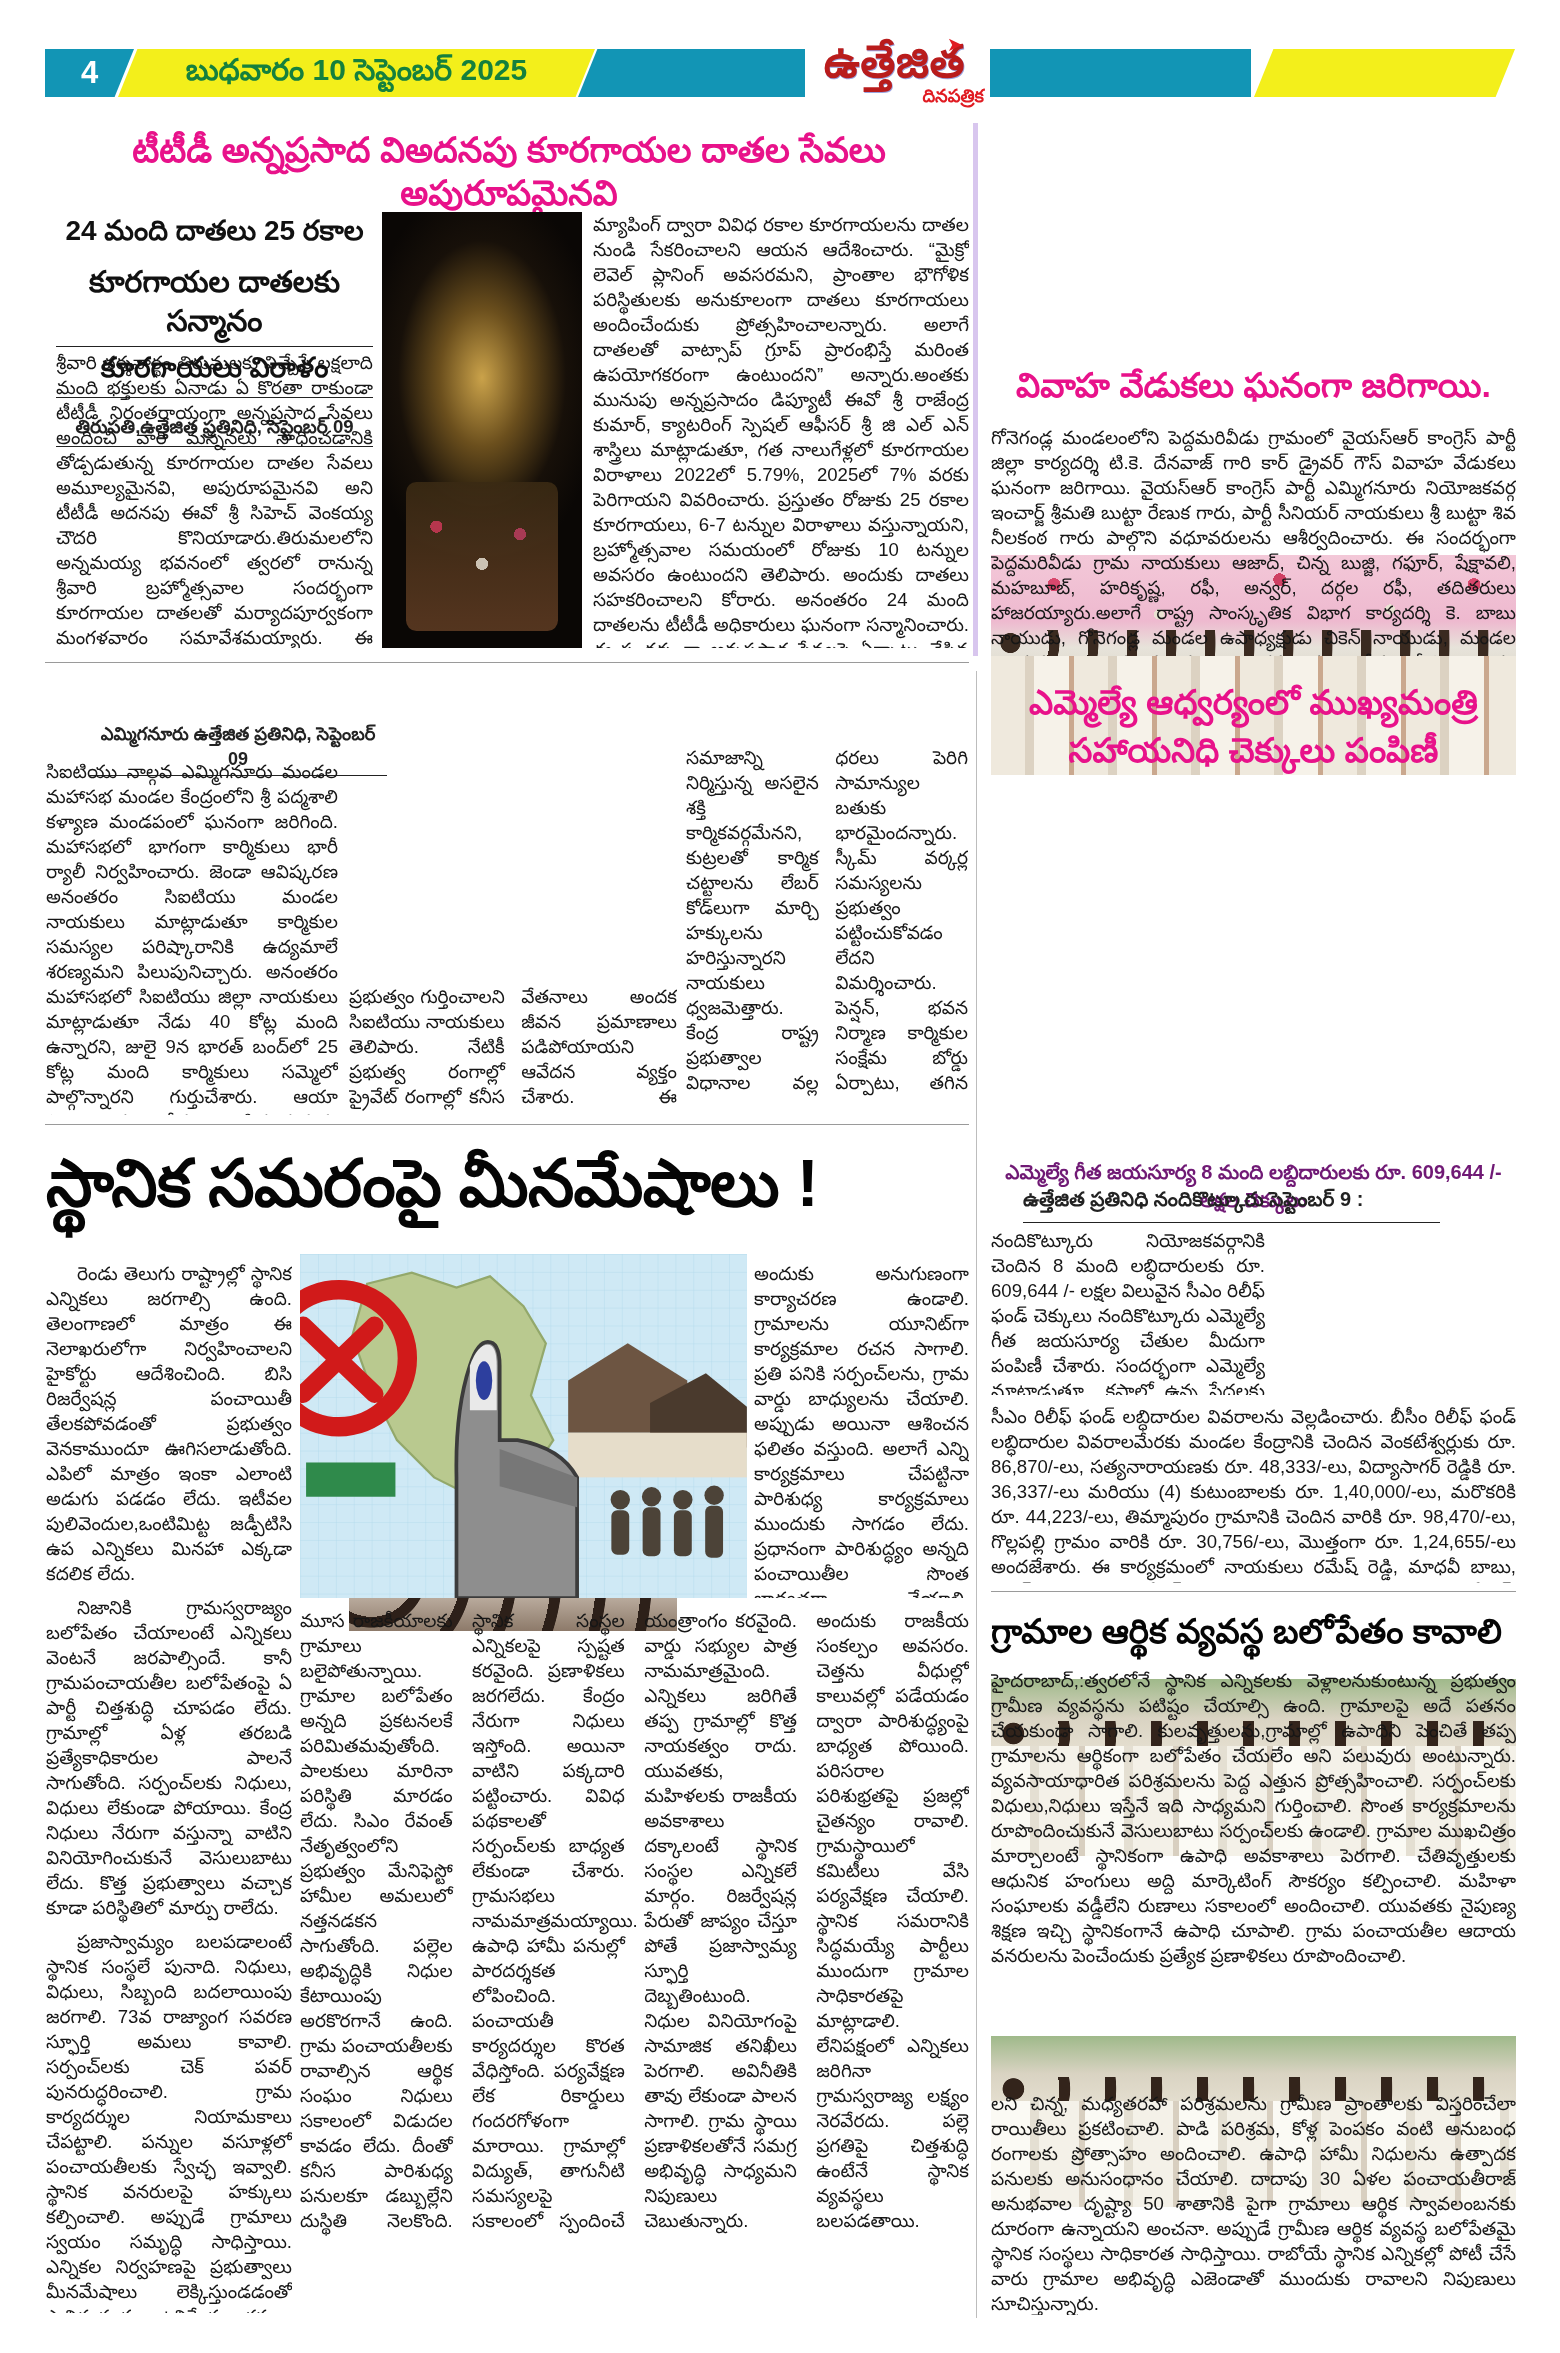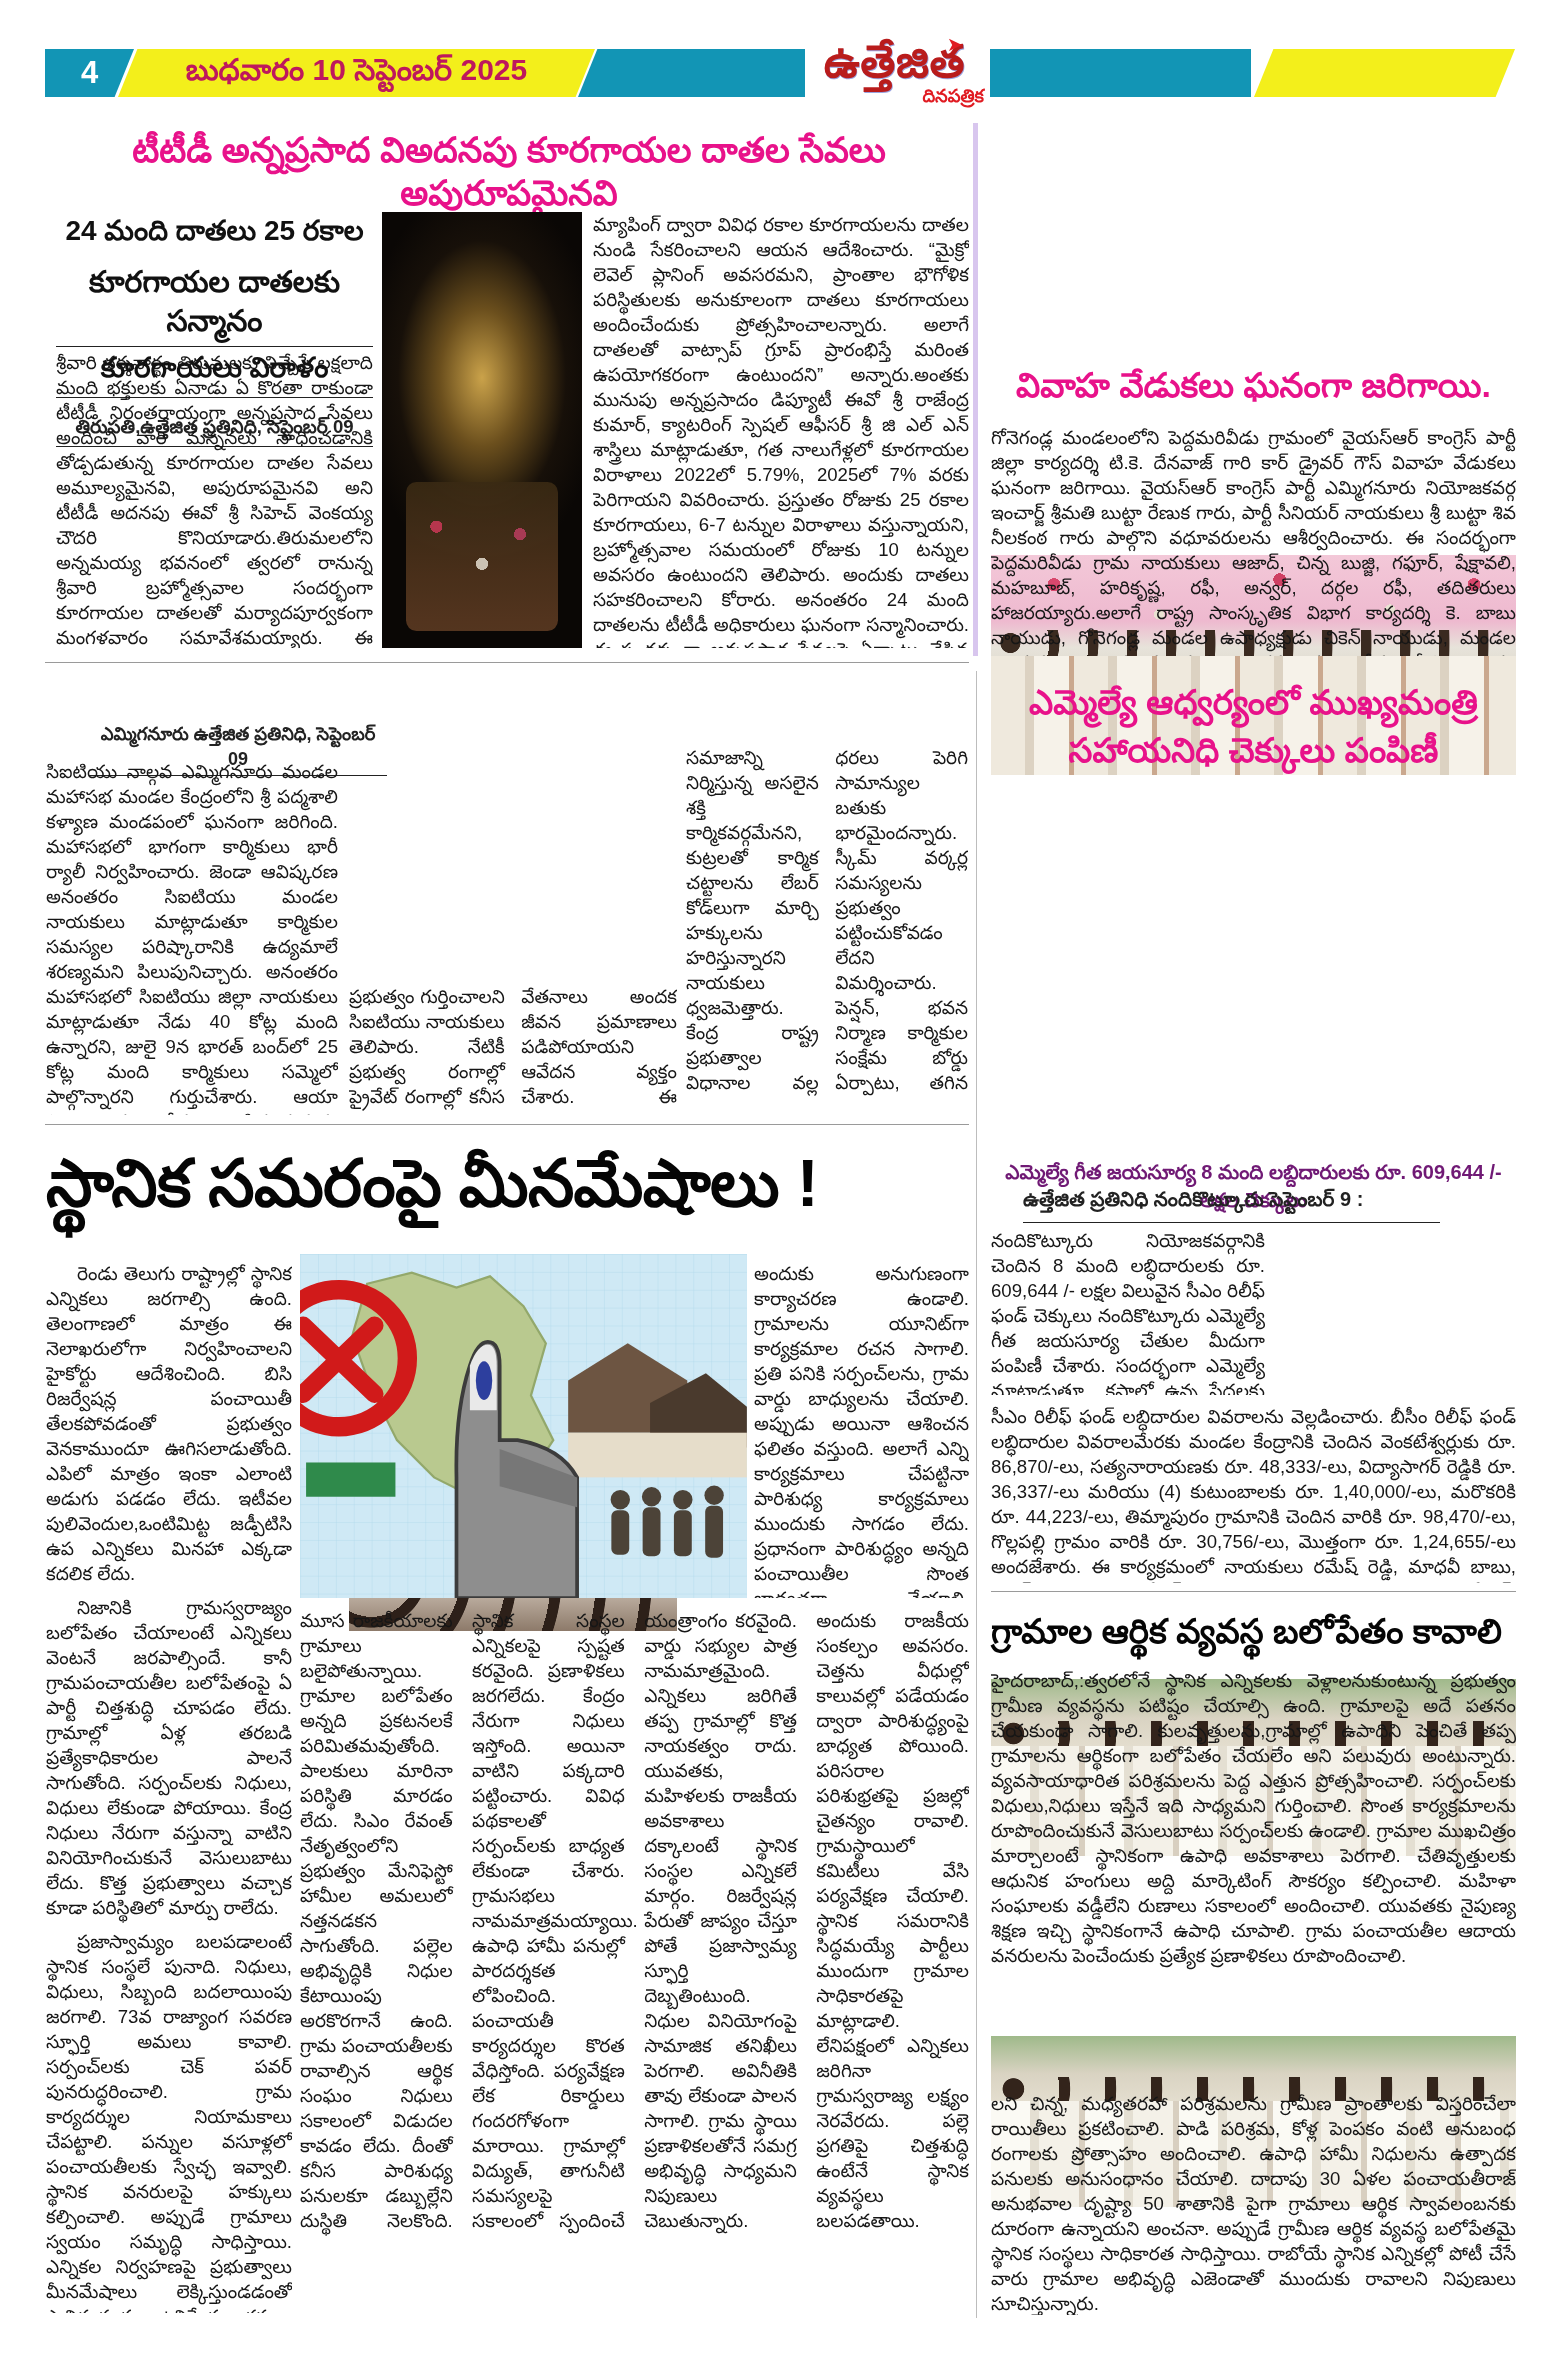--- a/index.html
+++ b/index.html
@@ -3,21 +3,21 @@
 <meta charset="utf-8">
 <style>
   html,body{margin:0;padding:0;background:#ffffff;}
   body{font-family:"Liberation Sans", sans-serif;}
   .page{position:relative;width:1561px;height:2354px;background:#ffffff;overflow:hidden;}
   .abs{position:absolute;}
   
   .bar-teal{background:#1295b5;}
   .bar-yellow{background:#f3ef1b;}
   .pageno{color:#ffffff;font-weight:bold;font-size:31px;display:flex;align-items:center;justify-content:center;}
-  .dateband{display:flex;align-items:center;justify-content:center;font-weight:bold;font-size:30px;color:#be185d;}
+  .dateband{display:flex;align-items:center;justify-content:center;font-weight:bold;font-size:30px;color:#15803d;}
   .skew-r{clip-path:polygon(0 0,100% 0,calc(100% - 19.4px) 100%,0 100%);}
   .skew-l{clip-path:polygon(19.4px 0,100% 0,100% 100%,0 100%);}
   .skew-lr{clip-path:polygon(19.4px 0,100% 0,calc(100% - 19.4px) 100%,0 100%);}
   .logo{display:flex;flex-direction:column;align-items:center;justify-content:center;background:#fff;}
   .logo-title{color:#b91c1c;font-weight:900;font-size:45px;line-height:45px;letter-spacing:0.7px;text-shadow:0.7px 0.7px 0 #9aa4e0;text-align:center;}
   .logo-sub{color:#e01b22;font-weight:bold;font-size:18px;align-self:flex-end;margin-top:1.5px;}
   .logo-bird{color:#e01b22;font-size:19.4px;position:absolute;top:-1.5px;right:21px;}
   
   .headline-pink{color:#e8128a;font-weight:900;text-align:center;}
   .headline-black{color:#050505;font-weight:900;}

